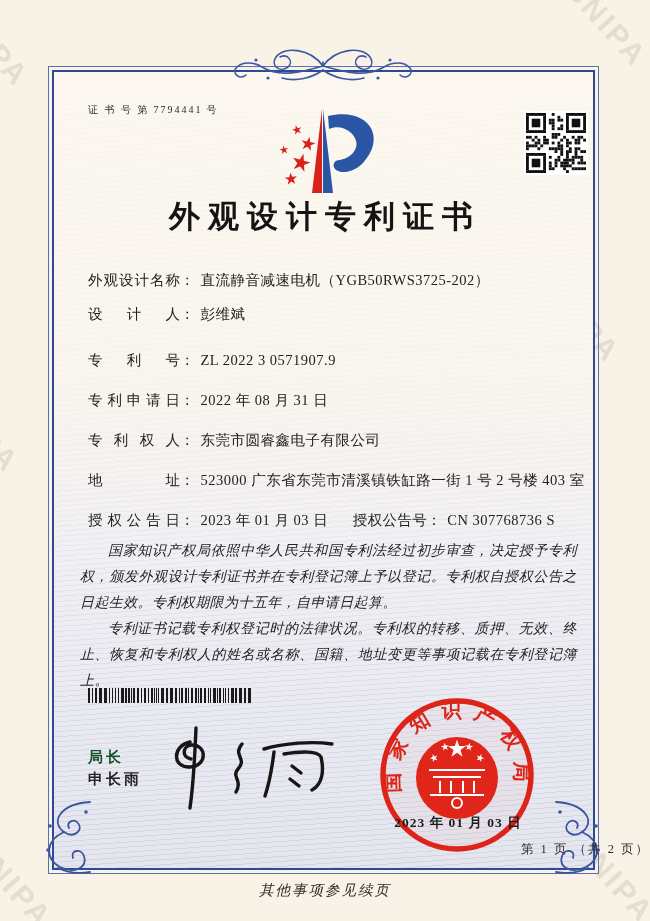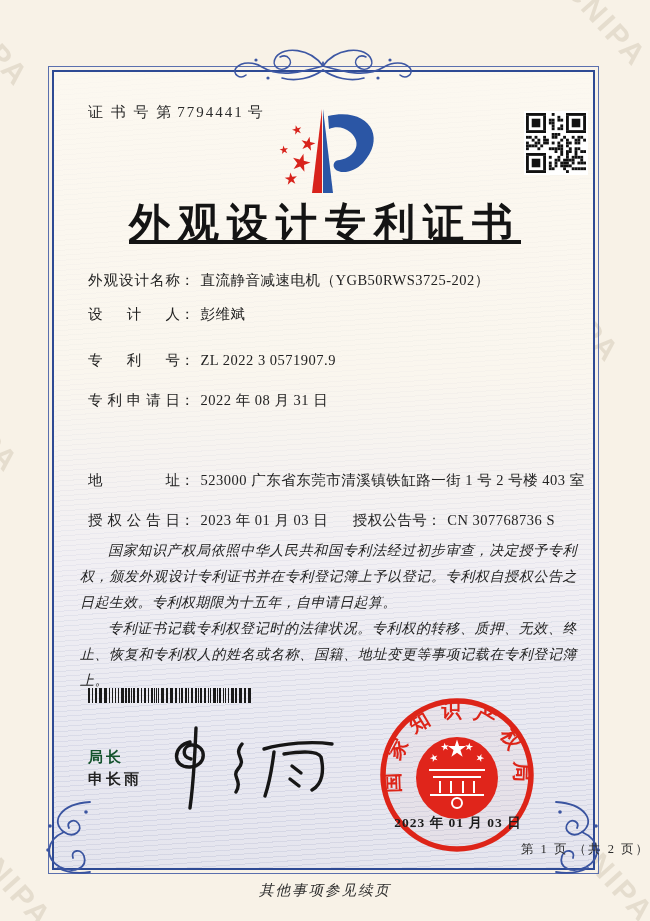--- a/index.html
+++ b/index.html
@@ -16,26 +16,26 @@
   .border-inner{position:absolute;left:3px;top:3px;right:3px;bottom:3px;
       border:2.5px solid #2e4a94;}
   .inner-bg{position:absolute;left:52px;top:70px;width:541px;height:798px;
       background:linear-gradient(180deg,#fcf8f0 0%,#faf6ee 38%,#f1eff3 62%,#e9e9f1 82%,#e5e5ee 100%);}
   .waves{position:absolute;inset:0;
       background:repeating-linear-gradient(176deg,rgba(125,135,180,.16) 0 1px,rgba(0,0,0,0) 1px 5px);
       -webkit-mask-image:linear-gradient(180deg,rgba(0,0,0,.12) 0%,rgba(0,0,0,.25) 45%,rgba(0,0,0,.85) 80%,#000 100%);
       mask-image:linear-gradient(180deg,rgba(0,0,0,.12) 0%,rgba(0,0,0,.25) 45%,rgba(0,0,0,.85) 80%,#000 100%);}
   .orn{position:absolute;pointer-events:none;}
   
-  .cert-no{position:absolute;left:88px;top:103px;font-size:15px;letter-spacing:2px;color:#2b2b2b;}
+  .cert-no{position:absolute;left:88px;top:103px;font-size:10px;letter-spacing:2px;color:#2b2b2b;}
   .cert-no span{margin-right:4px;}
   .logo{position:absolute;left:251px;top:105px;}
   .qr{position:absolute;left:524px;top:111px;background:#fff;padding:2px;}
   .title{position:absolute;left:0;right:0;top:196px;text-align:center;
-      font-size:41px;font-weight:bold;letter-spacing:8px;color:#141414;text-decoration:underline;}
+      font-size:31px;font-weight:bold;letter-spacing:8px;color:#141414;}
   
   .field{position:absolute;left:88px;font-size:14.5px;color:#222;white-space:nowrap;}
   .flabel{display:inline-block;width:92px;text-align:justify;text-align-last:justify;vertical-align:bottom;}
   .fcolon{margin-right:6px;}
   .fvalue{letter-spacing:.5px;}
   .field .second{margin-left:21px;}
   .field .second .flabel{width:74px;}
   
   .paras{position:absolute;left:80px;top:538px;width:497px;font-size:14px;
       line-height:26px;text-align:justify;font-style:italic;color:#232323;letter-spacing:.4px;font-family:Liberation Serif, serif;}
@@ -275,20 +275,23 @@
   </div>
   <div class="field" style="top:305px">
     <span class="flabel">设计人</span><span class="fcolon">：</span><span class="fvalue">彭维斌</span>
   </div>
   <div class="field" style="top:351px">
     <span class="flabel">专利号</span><span class="fcolon">：</span><span class="fvalue">ZL 2022 3 0571907.9</span>
   </div>
   <div class="field" style="top:391px">
     <span class="flabel">专利申请日</span><span class="fcolon">：</span><span class="fvalue">2022 年 08 月 31 日</span>
   </div>
+  <div class="field" style="top:431px">
+    <span class="flabel">专利权人</span><span class="fcolon">：</span><span class="fvalue">东莞市圆睿鑫电子有限公司</span>
+  </div>
   <div class="field" style="top:471px">
     <span class="flabel">地址</span><span class="fcolon">：</span><span class="fvalue">523000 广东省东莞市清溪镇铁缸路一街 1 号 2 号楼 403 室</span>
   </div>
   <div class="field" style="top:511px">
     <span>
       <span class="flabel">授权公告日</span><span class="fcolon">：</span><span class="fvalue">2023 年 01 月 03 日</span>
     </span>
     <span class="second">
       <span class="flabel">授权公告号</span><span class="fcolon">：</span><span class="fvalue">CN 307768736 S</span>
     </span>

